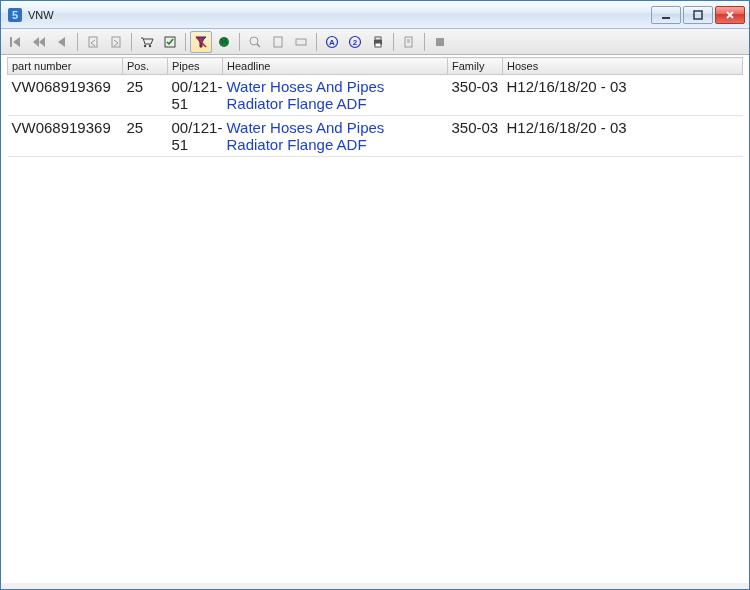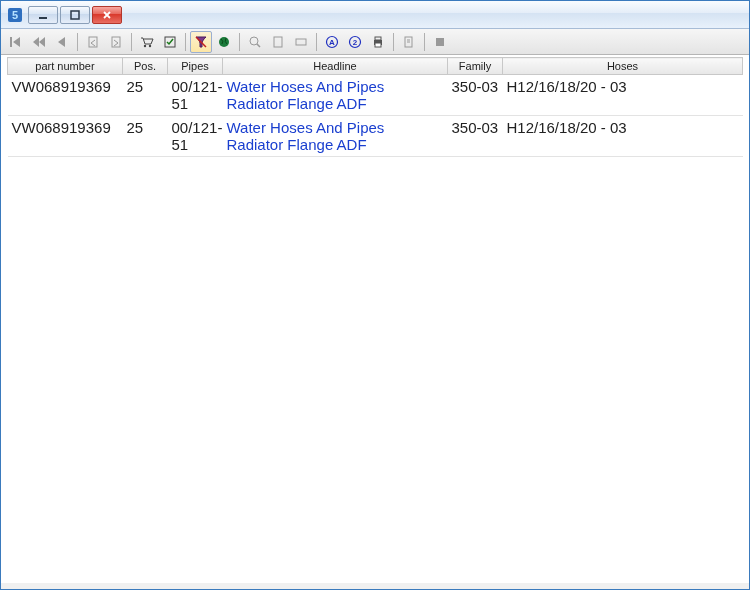--- a/index.html
+++ b/index.html
@@ -91,21 +91,21 @@
     padding: 2px 0 3px 0;
   }
   table.results {
     width: 100%;
     border-collapse: collapse;
     table-layout: fixed;
   }
   table.results th {
     background: linear-gradient(to bottom,#f9f9f9,#e7e7e7);
     border: 1px solid #c8c8c8;
-    text-align: center;
+    text-align: left;
     font-weight: normal;
     padding: 2px 4px;
     color: #222;
     font-size: 11px;
   }
   table.results td {
     border-bottom: 1px solid #e3e3e3;
     padding: 3px 4px;
     vertical-align: top;
     color: #222;
@@ -127,20 +127,21 @@
 <body>
 
 <div class="window">
   <div class="titlebar">
     <span class="app-icon">
       <svg width="16" height="16" viewBox="0 0 16 16">
         <rect x="1" y="1" width="14" height="14" rx="2" fill="#2e6fbf"></rect>
         <text x="8" y="12" text-anchor="middle" font-size="11" font-weight="bold" fill="#b6e2ff">5</text>
       </svg>
     </span>
+    <span class="title">VNW</span>
     <div class="win-controls">
       <div class="win-btn">
         <svg width="10" height="10" viewBox="0 0 10 10">
             <rect x="1" y="7" width="8" height="2" fill="#2b3a4a"></rect>
           </svg>
       </div>
       <div class="win-btn">
         <svg width="10" height="10" viewBox="0 0 10 10">
             <rect x="1" y="1" width="8" height="8" fill="none" stroke="#2b3a4a" stroke-width="1.5"></rect>
           </svg>

